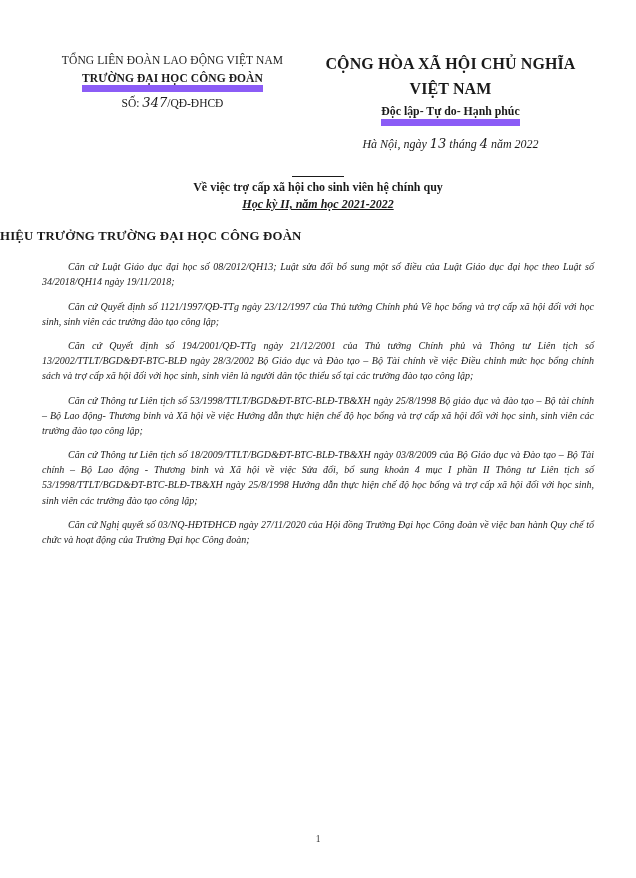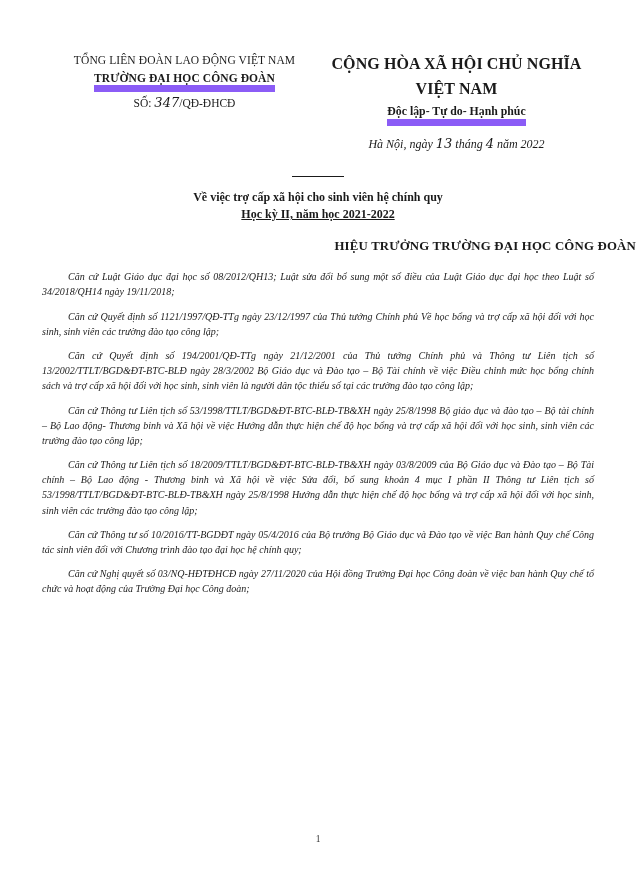--- a/index.html
+++ b/index.html
@@ -22,21 +22,20 @@
     padding: 0;
     box-sizing: border-box;
   }
   
   .header {
     display: flex;
     flex-direction: row;
     justify-content: flex-start;
     padding: 52px 40px 0 40px;
     box-sizing: border-box;
-    margin-left: 12px;
   }
   .header-left {
     width: 265px;
     text-align: center;
     font-size: 11.5px;
     line-height: 1.55;
   }
   .header-right {
     flex: 1;
     text-align: center;
@@ -90,51 +89,51 @@
     font-size: 13.5px;
     letter-spacing: 0.6px;
   }
   .decision-underline {
     width: 52px;
     height: 1px;
     background: #1a1a1a;
     margin: 2px auto 0 auto;
   }
   .subject {
-    margin-top: 11px;
+    margin-top: 1px;
     font-weight: bold;
     font-size: 12px;
     line-height: 1.6;
   }
   .semester {
     font-weight: bold;
     font-size: 12px;
   }
   .authority {
     margin-top: 17px;
     font-weight: bold;
     font-size: 12.8px;
     letter-spacing: 0.2px;
-    text-align: right;
-    padding-left: 39px;
+    text-align: left;
   }
   
   .body {
     margin: 15px 42px 12px 42px;
     font-style: italic;
     font-size: 10px;
     line-height: 1.52;
     text-align: justify;
   }
   .body p {
     margin: 0 0 9px 0;
     text-indent: 26px;
   }
   .u {
     text-decoration: underline;
+    font-style: italic;
   }
   .page-number {
     position: absolute;
     bottom: 34px;
     left: 0;
     right: 0;
     text-align: center;
     font-size: 9.5px;
     color: #333;
   }
@@ -179,18 +178,17 @@
     </div>
     <div class="authority">HIỆU TRƯỞNG TRƯỜNG ĐẠI HỌC CÔNG ĐOÀN</div>
   </div>
 
   <div class="body">
     <p>Căn cứ Luật Giáo dục đại học số 08/2012/QH13; Luật sửa đổi bổ sung một số điều của Luật Giáo dục đại học theo Luật số 34/2018/QH14 ngày 19/11/2018;</p>
     <p>Căn cứ Quyết định số 1121/1997/QĐ-TTg ngày 23/12/1997 của Thủ tướng Chính phủ Về học bổng và trợ cấp xã hội đối với học sinh, sinh viên các trường đào tạo công lập;</p>
     <p>Căn cứ Quyết định số 194/2001/QĐ-TTg ngày 21/12/2001 của Thủ tướng Chính phủ và Thông tư Liên tịch số 13/2002/TTLT/BGD&amp;ĐT-BTC-BLĐ ngày 28/3/2002 Bộ Giáo dục và Đào tạo – Bộ Tài chính về việc Điều chỉnh mức học bổng chính sách và trợ cấp xã hội đối với học sinh, sinh viên là người dân tộc thiểu số tại các trường đào tạo công lập;</p>
     <p>Căn cứ Thông tư Liên tịch số 53/1998/TTLT/BGD&amp;ĐT-BTC-BLĐ-TB&amp;XH ngày 25/8/1998 Bộ giáo dục và đào tạo – Bộ tài chính – Bộ Lao động- Thương binh và Xã hội về việc Hướng dẫn thực hiện chế độ học bổng và trợ cấp xã hội đối với học sinh, sinh viên các trường đào tạo công lập;</p>
     <p>Căn cứ Thông tư Liên tịch số 18/2009/TTLT/BGD&amp;ĐT-BTC-BLĐ-TB&amp;XH ngày 03/8/2009 của Bộ Giáo dục và Đào tạo – Bộ Tài chính – Bộ Lao động - Thương binh và Xã hội về việc Sửa đổi, bổ sung khoản 4 mục I phần II Thông tư Liên tịch số 53/1998/TTLT/BGD&amp;ĐT-BTC-BLĐ-TB&amp;XH ngày 25/8/1998 Hướng dẫn thực hiện chế độ học bổng và trợ cấp xã hội đối với học sinh, sinh viên các trường đào tạo công lập;</p>
-    <p>Căn cứ Thông tư số 10/2016/TT-BGDĐT ngày 05/4/2016 của Bộ trưởng Bộ Giáo dục và Đào tạo về việc Ban hành Quy chế Công tác sinh viên đối với Chương trình đào tạo đại học hệ chính quy;</p>
     <p>Căn cứ Nghị quyết số 03/NQ-HĐTĐHCĐ ngày 27/11/2020 của Hội đồng Trường Đại học Công đoàn về việc ban hành Quy chế tổ chức và hoạt động của Trường Đại học Công đoàn;</p>
   </div>
 
   <div class="page-number">1</div>
 </div>
 
 </body></html>

